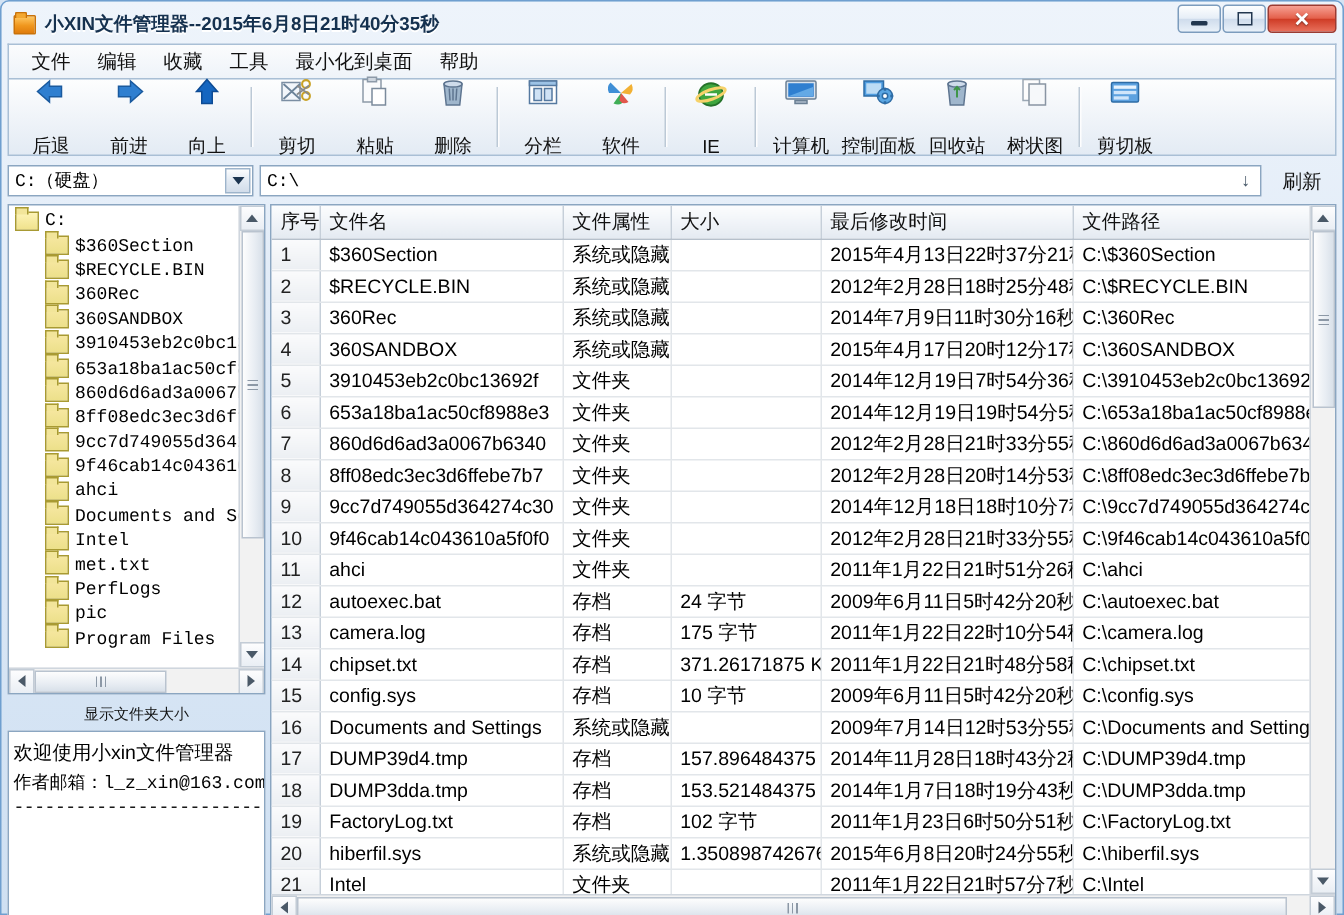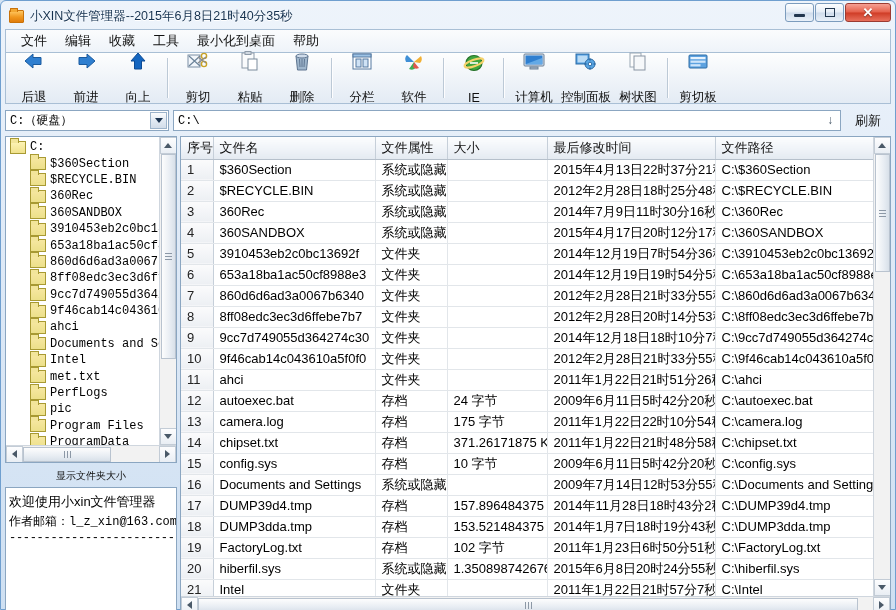--- a/index.html
+++ b/index.html
@@ -30,21 +30,21 @@
     background: linear-gradient(180deg,#ffc863 0%, #f0971e 55%, #e07c0c 100%);
     border: 1px solid #c97209; border-radius: 1px;
     position: relative;
   }
   .title-icon:before{
     content:""; position:absolute; left:0; top:-3px; width:6px;height:3px;
     background:#f3a832; border:1px solid #c97209; border-bottom:none;
     border-radius:1px 1px 0 0;
   }
   .title-text {
-    font-size: 12.5px; color: #15314f; font-weight: 400;
+    font-size: 12.5px; color: #15314f; font-weight: 700;
     text-shadow: 0 1px 0 #ffffff;
     white-space: nowrap;
   }
   .winbtns { position:absolute; right:0; top:-2px; display:flex; gap:1px; }
   .winbtn {
     width: 29px; height: 19px;
     border:1px solid #7c9cbd; border-radius:3px;
     background: linear-gradient(180deg,#fdfefe 0%, #e6eef7 48%, #cfdcec 52%, #e9f1f9 100%);
     display:flex; align-items:center; justify-content:center;
     color:#1d3c5c; font-size:11px; position:relative;
@@ -361,20 +361,30 @@
           <rect x="3" y="4" width="13" height="10" fill="#4f9de0" stroke="#2e6ca5"></rect>
           <rect x="4.5" y="5.5" width="10" height="7" fill="#bcdcf5"></rect>
           <circle cx="17" cy="14" r="5" fill="#5aa6e3" stroke="#2e6ca5"></circle>
           <circle cx="17" cy="14" r="1.8" fill="#ffffff" stroke="#2e6ca5"></circle>
           <path d="M17 8.5 v2 M17 17.5 v2 M11.5 14 h2 M20.5 14 h2" stroke="#2e6ca5" stroke-width="1.6"></path>
         </svg>
       </span>
       <span class="tblabel">控制面板</span>
     </div>
 
+    <div class="tbitem">
+      <span class="ico">
+        <svg width="26" height="24" viewBox="0 0 26 24">
+          <path d="M7 6 L19 6 L17.5 20 L8.5 20 Z" fill="#9fb6cc" stroke="#5e7590"></path>
+          <ellipse cx="13" cy="6" rx="6" ry="2" fill="#cfdceb" stroke="#5e7590"></ellipse>
+          <path d="M11 10 l2 -2 l2 2 M13 8 v7" stroke="#3f9648" stroke-width="1.3" fill="none"></path>
+        </svg>
+      </span>
+      <span class="tblabel">回收站</span>
+    </div>
 
     <div class="tbitem">
       <span class="ico">
         <svg width="26" height="24" viewBox="0 0 26 24">
           <rect x="5" y="3" width="11" height="14" fill="#fdfdfd" stroke="#9aa7b4"></rect>
           <rect x="9" y="6" width="11" height="14" fill="#f6f8fa" stroke="#8995a3"></rect>
         </svg>
       </span>
       <span class="tblabel">树状图</span>
     </div>
@@ -478,24 +488,20 @@
               <span class="folder"></span>
               <span class="tlabel">PerfLogs</span>
             </div>
           <div class="tnode child">
               <span class="folder"></span>
               <span class="tlabel">pic</span>
             </div>
           <div class="tnode child">
               <span class="folder"></span>
               <span class="tlabel">Program Files</span>
-            </div>
-          <div class="tnode child">
-              <span class="folder"></span>
-              <span class="tlabel">ProgramData</span>
             </div>
         </div>
 
         <div class="vscroll">
           <div class="sb-arrow">
               <span class="tri tri-up"></span>
             </div>
           <div class="sb-thumb" style="height:205px;">
               <span class="grip"></span>
             </div>

